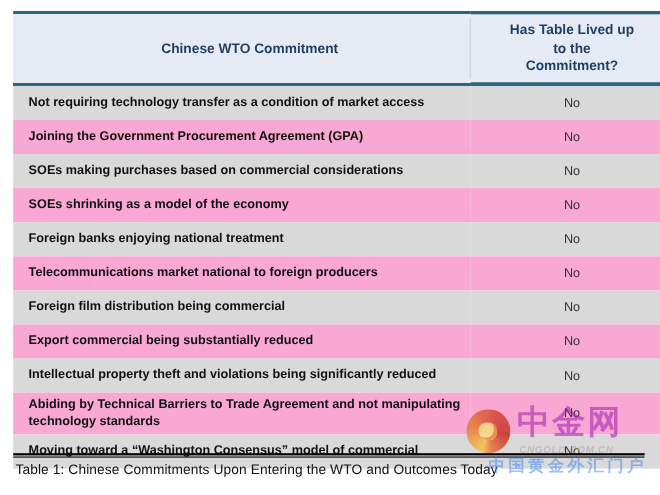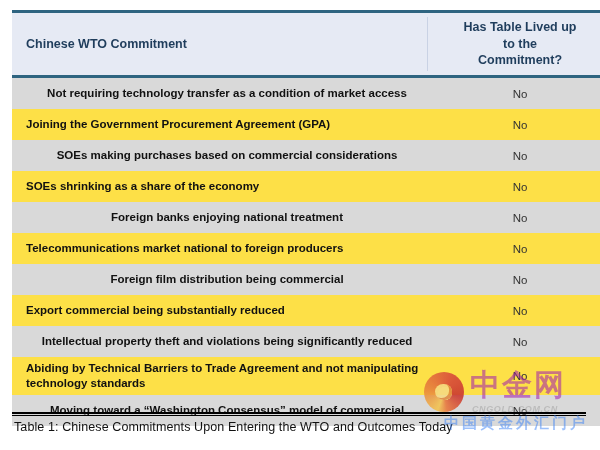--- a/index.html
+++ b/index.html
@@ -44,21 +44,21 @@
     border-bottom: 3px solid #2e6480;
     color: #1f3d5c;
     font-size: 12.5px;
     font-weight: bold;
     padding: 0;
     height: 62px;
     vertical-align: middle;
   }
 
   th.col-commit {
-    text-align: left;
+    text-align: center;
     padding-left: 14px;
     width: 402px;
     position: relative;
   }
   th.col-commit::after {
     content: "";
     position: absolute;
     right: 0;
     top: 4px;
     bottom: 4px;
@@ -67,22 +67,22 @@
   }
 
   th.col-answer {
     text-align: center;
     width: 172px;
     line-height: 1.35;
     padding: 0 6px;
   }
 
   
-  tbody tr.odd  td { background: #d9d9d9; text-align: center; }
-  tbody tr.even td { background: #fde047; }
+  tbody tr.odd  td { background: #d9d9d9; }
+  tbody tr.even td { background: #f9a8d4; }
 
   tbody td {
     font-size: 11.5px;
     font-weight: bold;
     color: #111111;
     padding: 0;
     border: 0;
     height: 31px;
     vertical-align: middle;
   }
@@ -220,21 +220,21 @@
         </tr>
         <tr class="even">
           <td class="c-commit">Joining the Government Procurement Agreement (GPA)</td>
           <td class="c-answer">No</td>
         </tr>
         <tr class="odd">
           <td class="c-commit">SOEs making purchases based on commercial considerations</td>
           <td class="c-answer">No</td>
         </tr>
         <tr class="even">
-          <td class="c-commit">SOEs shrinking as a share of the economy</td>
+          <td class="c-commit">SOEs shrinking as a model of the economy</td>
           <td class="c-answer">No</td>
         </tr>
         <tr class="odd">
           <td class="c-commit">Foreign banks enjoying national treatment</td>
           <td class="c-answer">No</td>
         </tr>
         <tr class="even">
           <td class="c-commit">Telecommunications market national to foreign producers</td>
           <td class="c-answer">No</td>
         </tr>

